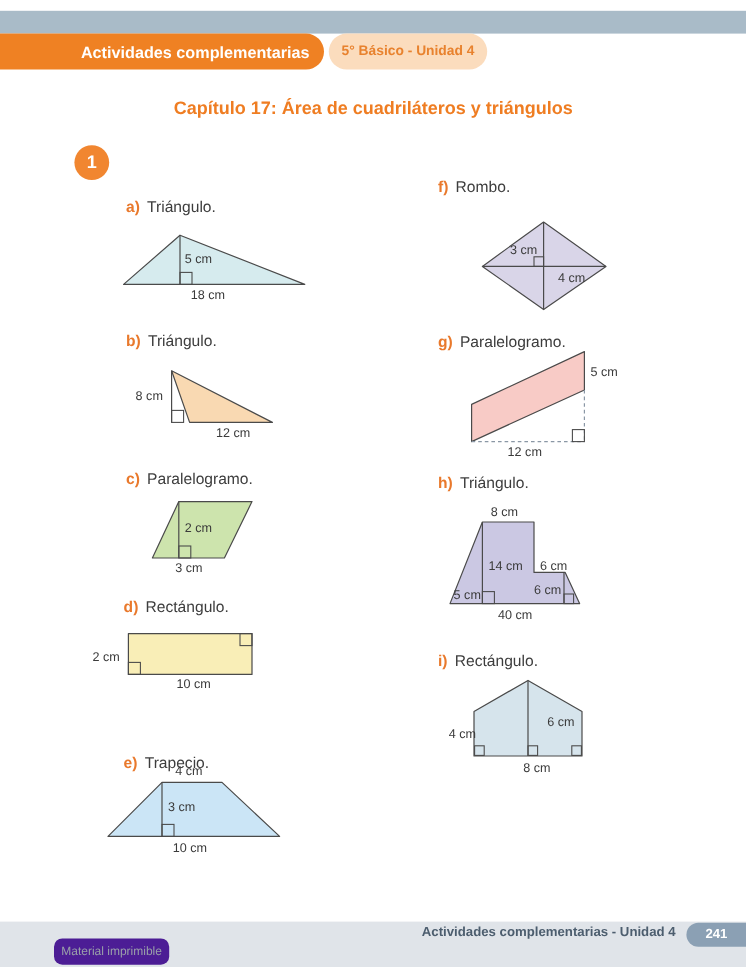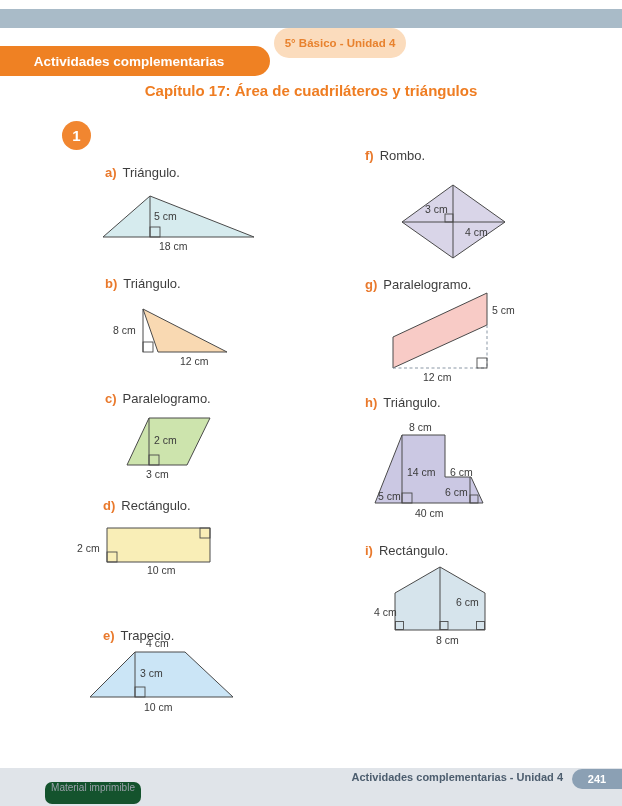--- a/index.html
+++ b/index.html
@@ -2,22 +2,22 @@
 <html><head>
 <meta charset="utf-8">
 <style>
   html,body{margin:0;padding:0;background:#fff;}
   .page{position:relative;width:622px;height:806px;background:#ffffff;overflow:hidden;
         font-family:"Liberation Sans",sans-serif;}
 
   
   .topbar{position:absolute;left:0;top:9px;width:622px;height:19px;background:#a9bbc8;}
   .band-orange{position:absolute;left:0;top:28px;width:270px;height:30px;background:#ef8123;
-               border-radius:0 15px 15px 0;display:flex;align-items:center;justify-content:center;
-               padding-right:12px;box-sizing:border-box;margin-top:18px;}
+               border-radius:0 15px 15px 0;display:flex;align-items:center;justify-content:flex-end;
+               padding-right:12px;box-sizing:border-box;}
   .band-orange span{color:#ffffff;font-weight:bold;font-size:13.5px;}
   .pill-peach{position:absolute;left:274px;top:28px;width:132px;height:30px;background:#fbdcbd;
               border-radius:15px;display:flex;align-items:center;justify-content:center;}
   .pill-peach span{color:#e8822e;font-weight:bold;font-size:11.5px;}
   .chapter-title{position:absolute;left:0;top:82px;width:622px;text-align:center;
                  color:#ef7d22;font-weight:bold;font-size:15px;}
 
   
   .ex-badge{position:absolute;left:62px;top:121px;width:29px;height:29px;border-radius:50%;
             background:#f18630;color:#fff;font-weight:bold;font-size:15px;
@@ -30,22 +30,22 @@
   .fig-canvas{position:absolute;}
   .fig-canvas svg{position:absolute;left:0;top:0;overflow:visible;}
   .shape{stroke:#4a4a4a;stroke-width:1;stroke-linejoin:round;}
   .hline{stroke:#4a4a4a;stroke-width:1;}
   .ra{fill:none;stroke:#4a4a4a;stroke-width:0.9;}
   .dash{stroke:#8a97a5;stroke-width:1;stroke-dasharray:3,2.5;}
   .dim{position:absolute;font-size:10.5px;color:#3b3b3b;white-space:nowrap;}
 
   
   .footer-band{position:absolute;left:0;top:768px;width:622px;height:38px;background:#e0e4e9;}
-  .material-tab{position:absolute;left:45px;top:782px;width:96px;height:22px;background:#14532d;
-                border-radius:7px;display:flex;align-items:flex-start;justify-content:center;}
+  .material-tab{position:absolute;left:45px;top:782px;width:96px;height:22px;background:#4c1d95;
+                border-radius:7px;display:flex;align-items:center;justify-content:center;}
   .material-tab span{color:#9aa0a9;font-size:10px;}
   .footer-caption{position:absolute;right:59px;top:771px;font-size:11px;font-weight:bold;color:#4c5d6e;}
   .page-badge{position:absolute;left:572px;top:769px;width:50px;height:20px;background:#8ba0b4;
               border-radius:10px 0 0 10px;display:flex;align-items:center;justify-content:center;}
   .page-badge span{color:#ffffff;font-weight:bold;font-size:11px;}
 </style>
 </head>
 <body>
 
 <div class="page">

